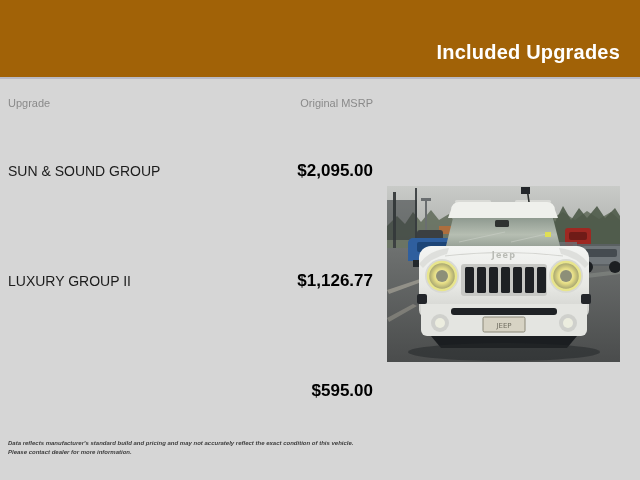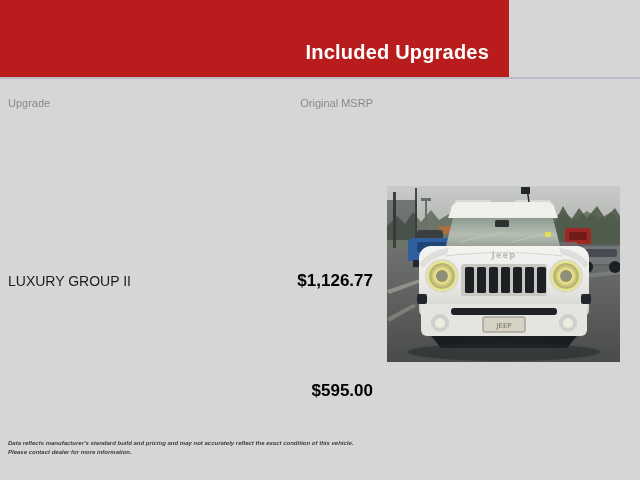--- a/index.html
+++ b/index.html
@@ -13,23 +13,23 @@
     font-family: "Liberation Sans", sans-serif;
     overflow: hidden;
     position: relative;
   }
 
   
   .header-banner {
     position: absolute;
     left: 0;
     top: 0;
-    width: 509px;
+    width: 640px;
     height: 77px;
-    background: #b91c1c;
+    background: #a16207;
     box-sizing: border-box;
   }
   .header-title {
     position: absolute;
     right: 20px;
     bottom: 13px;
     color: #ffffff;
     font-size: 20px;
     font-weight: bold;
     letter-spacing: 0.2px;
@@ -144,20 +144,24 @@
 </div>
 <div class="header-underline"></div>
 
 <div class="upgrades-table">
 
   <div class="col-head-row">
     <div class="col-head-upgrade">Upgrade</div>
     <div class="col-head-msrp">Original MSRP</div>
   </div>
 
+  <div class="upgrade-row r0">
+    <div class="upgrade-name">SUN &amp; SOUND GROUP</div>
+    <div class="upgrade-price">$2,095.00</div>
+  </div>
 
   <div class="upgrade-row r1">
     <div class="upgrade-name">LUXURY GROUP II</div>
     <div class="upgrade-price">$1,126.77</div>
   </div>
 
   <div class="upgrade-row r2">
     <div class="upgrade-price">$595.00</div>
   </div>
 </div>

